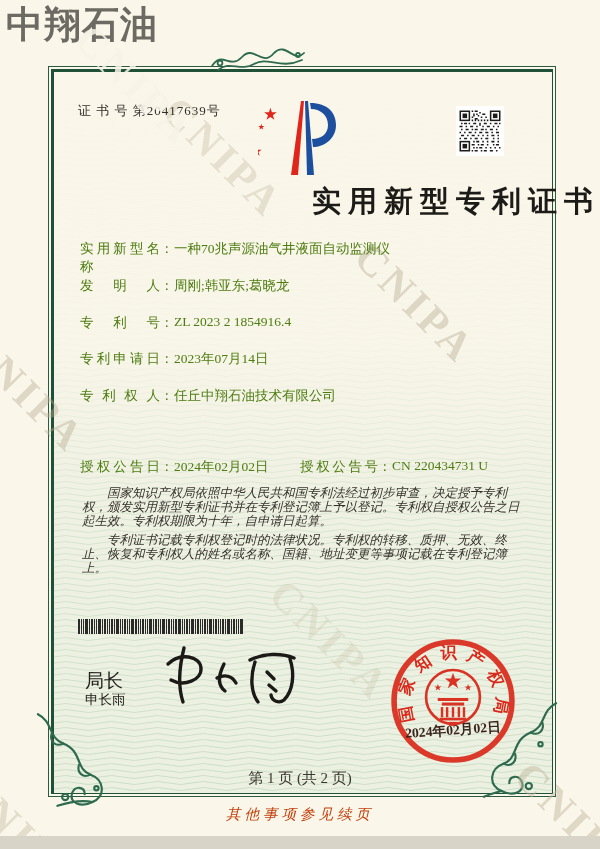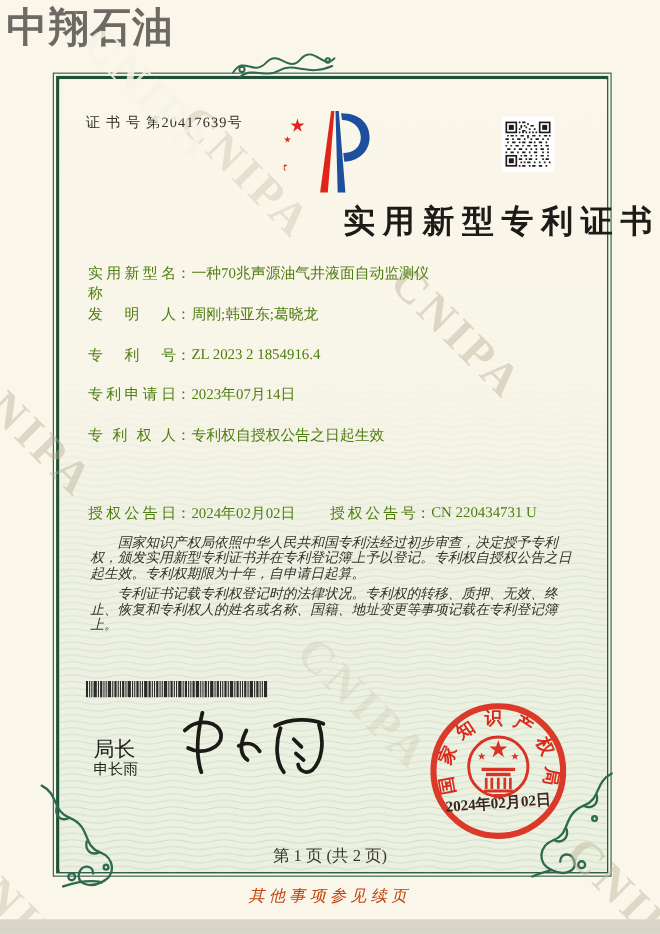--- a/index.html
+++ b/index.html
@@ -189,21 +189,21 @@
     <div class="frow r1">
       <span class="flabel">发明人</span><span class="fcolon">：</span><span class="fvalue">周刚;韩亚东;葛晓龙</span>
     </div>
     <div class="frow r2">
       <span class="flabel">专利号</span><span class="fcolon">：</span><span class="fvalue">ZL 2023 2 1854916.4</span>
     </div>
     <div class="frow r3">
       <span class="flabel">专利申请日</span><span class="fcolon">：</span><span class="fvalue">2023年07月14日</span>
     </div>
     <div class="frow r4">
-      <span class="flabel">专利权人</span><span class="fcolon">：</span><span class="fvalue">专利权自授权公告之日起生效</span>
+      <span class="flabel">专利权人</span><span class="fcolon">：</span><span class="fvalue">任丘中翔石油技术有限公司</span>
     </div>
     <div class="frow r6">
       <span class="flabel">授权公告日</span><span class="fcolon">：</span><span class="fvalue">2024年02月02日</span>
       <span class="fgroup2">
         <span class="flabel">授权公告号</span><span class="fcolon">：</span><span class="fvalue">CN 220434731 U</span>
       </span>
     </div>
 
     <div class="paras">
       <p>国家知识产权局依照中华人民共和国专利法经过初步审查，决定授予专利权，颁发实用新型专利证书并在专利登记簿上予以登记。专利权自授权公告之日起生效。专利权期限为十年，自申请日起算。</p>

